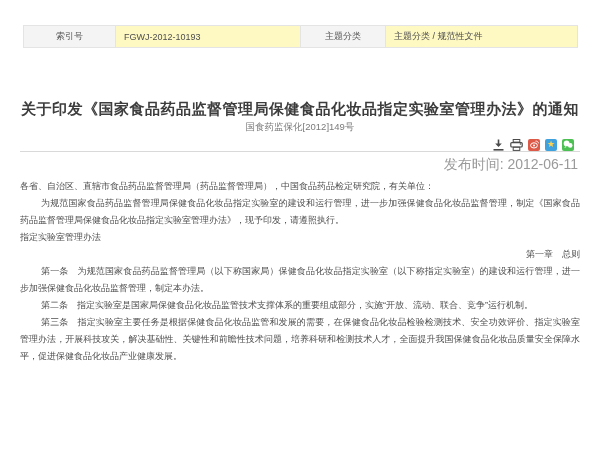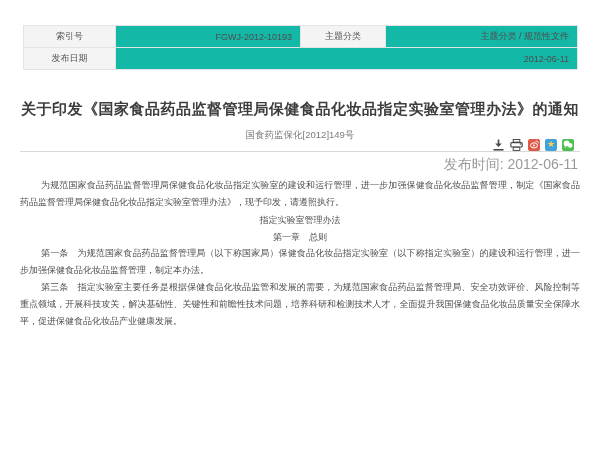--- a/index.html
+++ b/index.html
@@ -14,29 +14,29 @@
   .meta-table{
     position:absolute;left:23px;top:25px;width:554px;
     border-collapse:collapse;table-layout:fixed;
     font-size:9px;color:#555;
   }
   .meta-table td{
     border:1px solid #e4e4e4;height:21px;padding:0 8px;
     white-space:nowrap;overflow:hidden;
   }
   .meta-table td.lbl{background:#f4f4f4;text-align:center;color:#555;padding:0 2px;}
-  .meta-table td.val{background:#14b8a6;text-align:right;color:#4e4e4e;}
+  .meta-table td.val{background:#fef9c3;text-align:left;color:#4e4e4e;}
 
   
   .article-title{
     position:absolute;top:100px;left:0;width:600px;text-align:center;
     font-size:15px;font-weight:bold;color:#3d3d3d;letter-spacing:0.5px;
   }
   .doc-number{
-    position:absolute;top:129px;left:0;width:600px;text-align:center;
+    position:absolute;top:121px;left:0;width:600px;text-align:center;
     font-size:9.5px;color:#7b7b7b;
   }
 
   
   .toolbar{
     position:absolute;top:138px;right:26px;height:13px;
     display:flex;align-items:center;gap:5px;
   }
   .tool-btn{width:13px;height:13px;display:inline-flex;align-items:center;justify-content:center;cursor:pointer;}
   .share{
@@ -52,49 +52,45 @@
     position:absolute;top:156px;right:22px;font-size:14px;color:#9a9a9a;
   }
   .publish-time span{color:#9a9a9a;}
 
   
   .doc-body{
     position:absolute;top:178px;left:20px;width:560px;
     font-size:9px;line-height:17px;color:#4e4e4e;text-align:justify;
   }
   .doc-body p{margin:0;padding:0;}
-  .indent{text-indent:21px;font-family:Liberation Mono, monospace;}
+  .indent{text-indent:21px;}
   .sig1{margin-top:14px;padding-left:207px;text-align:left;}
   .sig2{padding-left:202px;text-align:left;}
   .att1{margin-top:12px;padding-left:78px;text-align:left;}
-  .att2{padding-left:128px;text-align:center;}
-  .chapter{margin-top:7px;padding-left:110px;text-align:center;}
+  .att2{padding-left:128px;text-align:left;}
+  .chapter{margin-top:7px;padding-left:110px;text-align:right;}
 </style>
 </head>
 <body>
 
 <div class="page">
 
   <table class="meta-table">
     <colgroup>
       <col style="width:92px">
         <col style="width:185px">
         <col style="width:85px">
         <col style="width:192px">
     </colgroup>
     <tbody>
         <tr>
       <td class="lbl">索引号</td>
       <td class="val">FGWJ-2012-10193</td>
       <td class="lbl">主题分类</td>
       <td class="val">主题分类 / 规范性文件</td>
-    </tr>
-    <tr>
-      <td class="lbl">发布日期</td>
-      <td class="val" colspan="3">2012-06-11</td>
     </tr>
   </tbody>
     </table>
 
   <div class="article-title">关于印发《国家食品药品监督管理局保健食品化妆品指定实验室管理办法》的通知</div>
   <div class="doc-number">国食药监保化[2012]149号</div>
 
   <div class="toolbar">
     <span class="tool-btn">
       <svg width="11" height="12" viewBox="0 0 11 12">
@@ -131,20 +127,22 @@
   </div>
 
   <div class="divider"></div>
 
   <div class="publish-time">
     <span>发布时间:</span>
     <span>2012-06-11</span>
   </div>
 
   <div class="doc-body">
+    <p>各省、自治区、直辖市食品药品监督管理局（药品监督管理局），中国食品药品检定研究院，有关单位：</p>
     <p class="indent">为规范国家食品药品监督管理局保健食品化妆品指定实验室的建设和运行管理，进一步加强保健食品化妆品监督管理，制定《国家食品药品监督管理局保健食品化妆品指定实验室管理办法》，现予印发，请遵照执行。</p>
     <p class="att2">指定实验室管理办法</p>
     <p class="chapter">第一章　总则</p>
     <p class="indent">第一条　为规范国家食品药品监督管理局（以下称国家局）保健食品化妆品指定实验室（以下称指定实验室）的建设和运行管理，进一步加强保健食品化妆品监督管理，制定本办法。</p>
-    <p class="indent">第三条　指定实验室主要任务是根据保健食品化妆品监管和发展的需要，为规范国家食品药品监督管理局、安全功效评价、风险控制等重点领域，开展科技攻关，解决基础性、关键性和前瞻性技术问题，培养科研和检测技术人才，全面提升我国保健食品化妆品质量安全保障水平，促进保健食品化妆品产业健康发展。</p>
+    <p class="indent">第二条　指定实验室是国家局保健食品化妆品监管技术支撑体系的重要组成部分，实施“开放、流动、联合、竞争”运行机制。</p>
+    <p class="indent">第三条　指定实验室主要任务是根据保健食品化妆品监管和发展的需要，在保健食品化妆品检验检测技术、安全功效评价、指定实验室管理办法，开展科技攻关，解决基础性、关键性和前瞻性技术问题，培养科研和检测技术人才，全面提升我国保健食品化妆品质量安全保障水平，促进保健食品化妆品产业健康发展。</p>
   </div>
 
 </div>
 
 </body></html>

